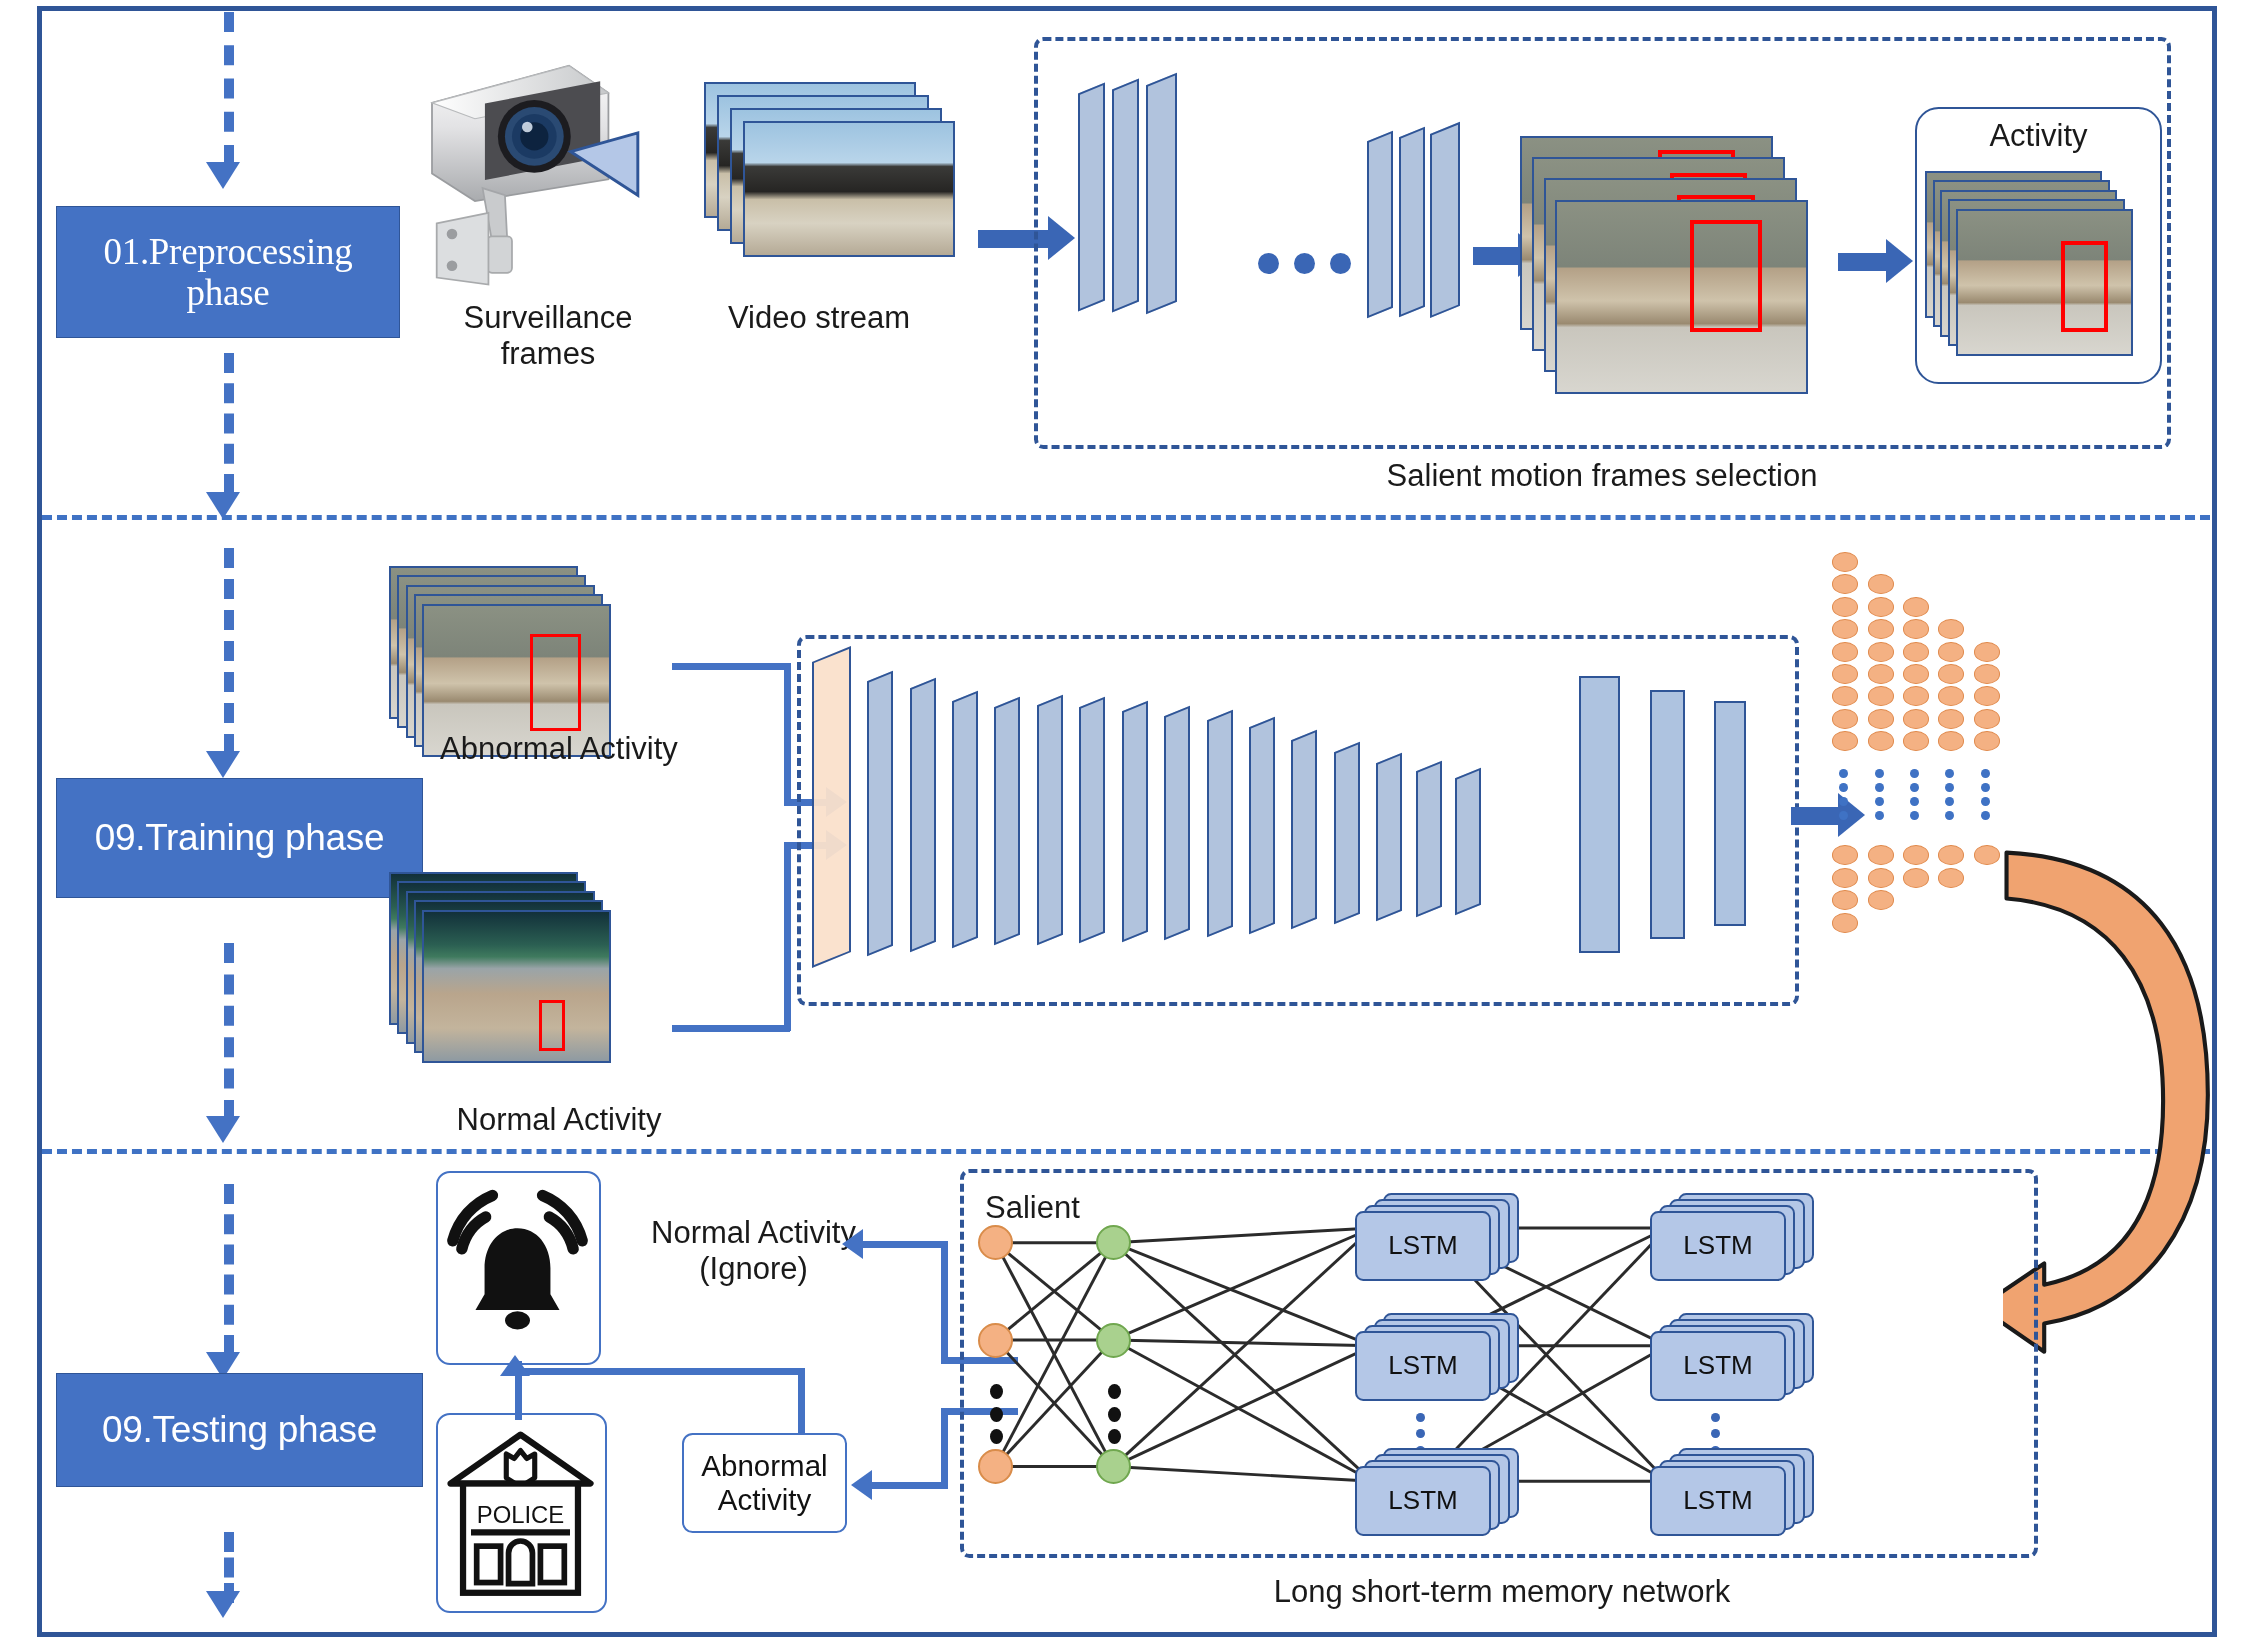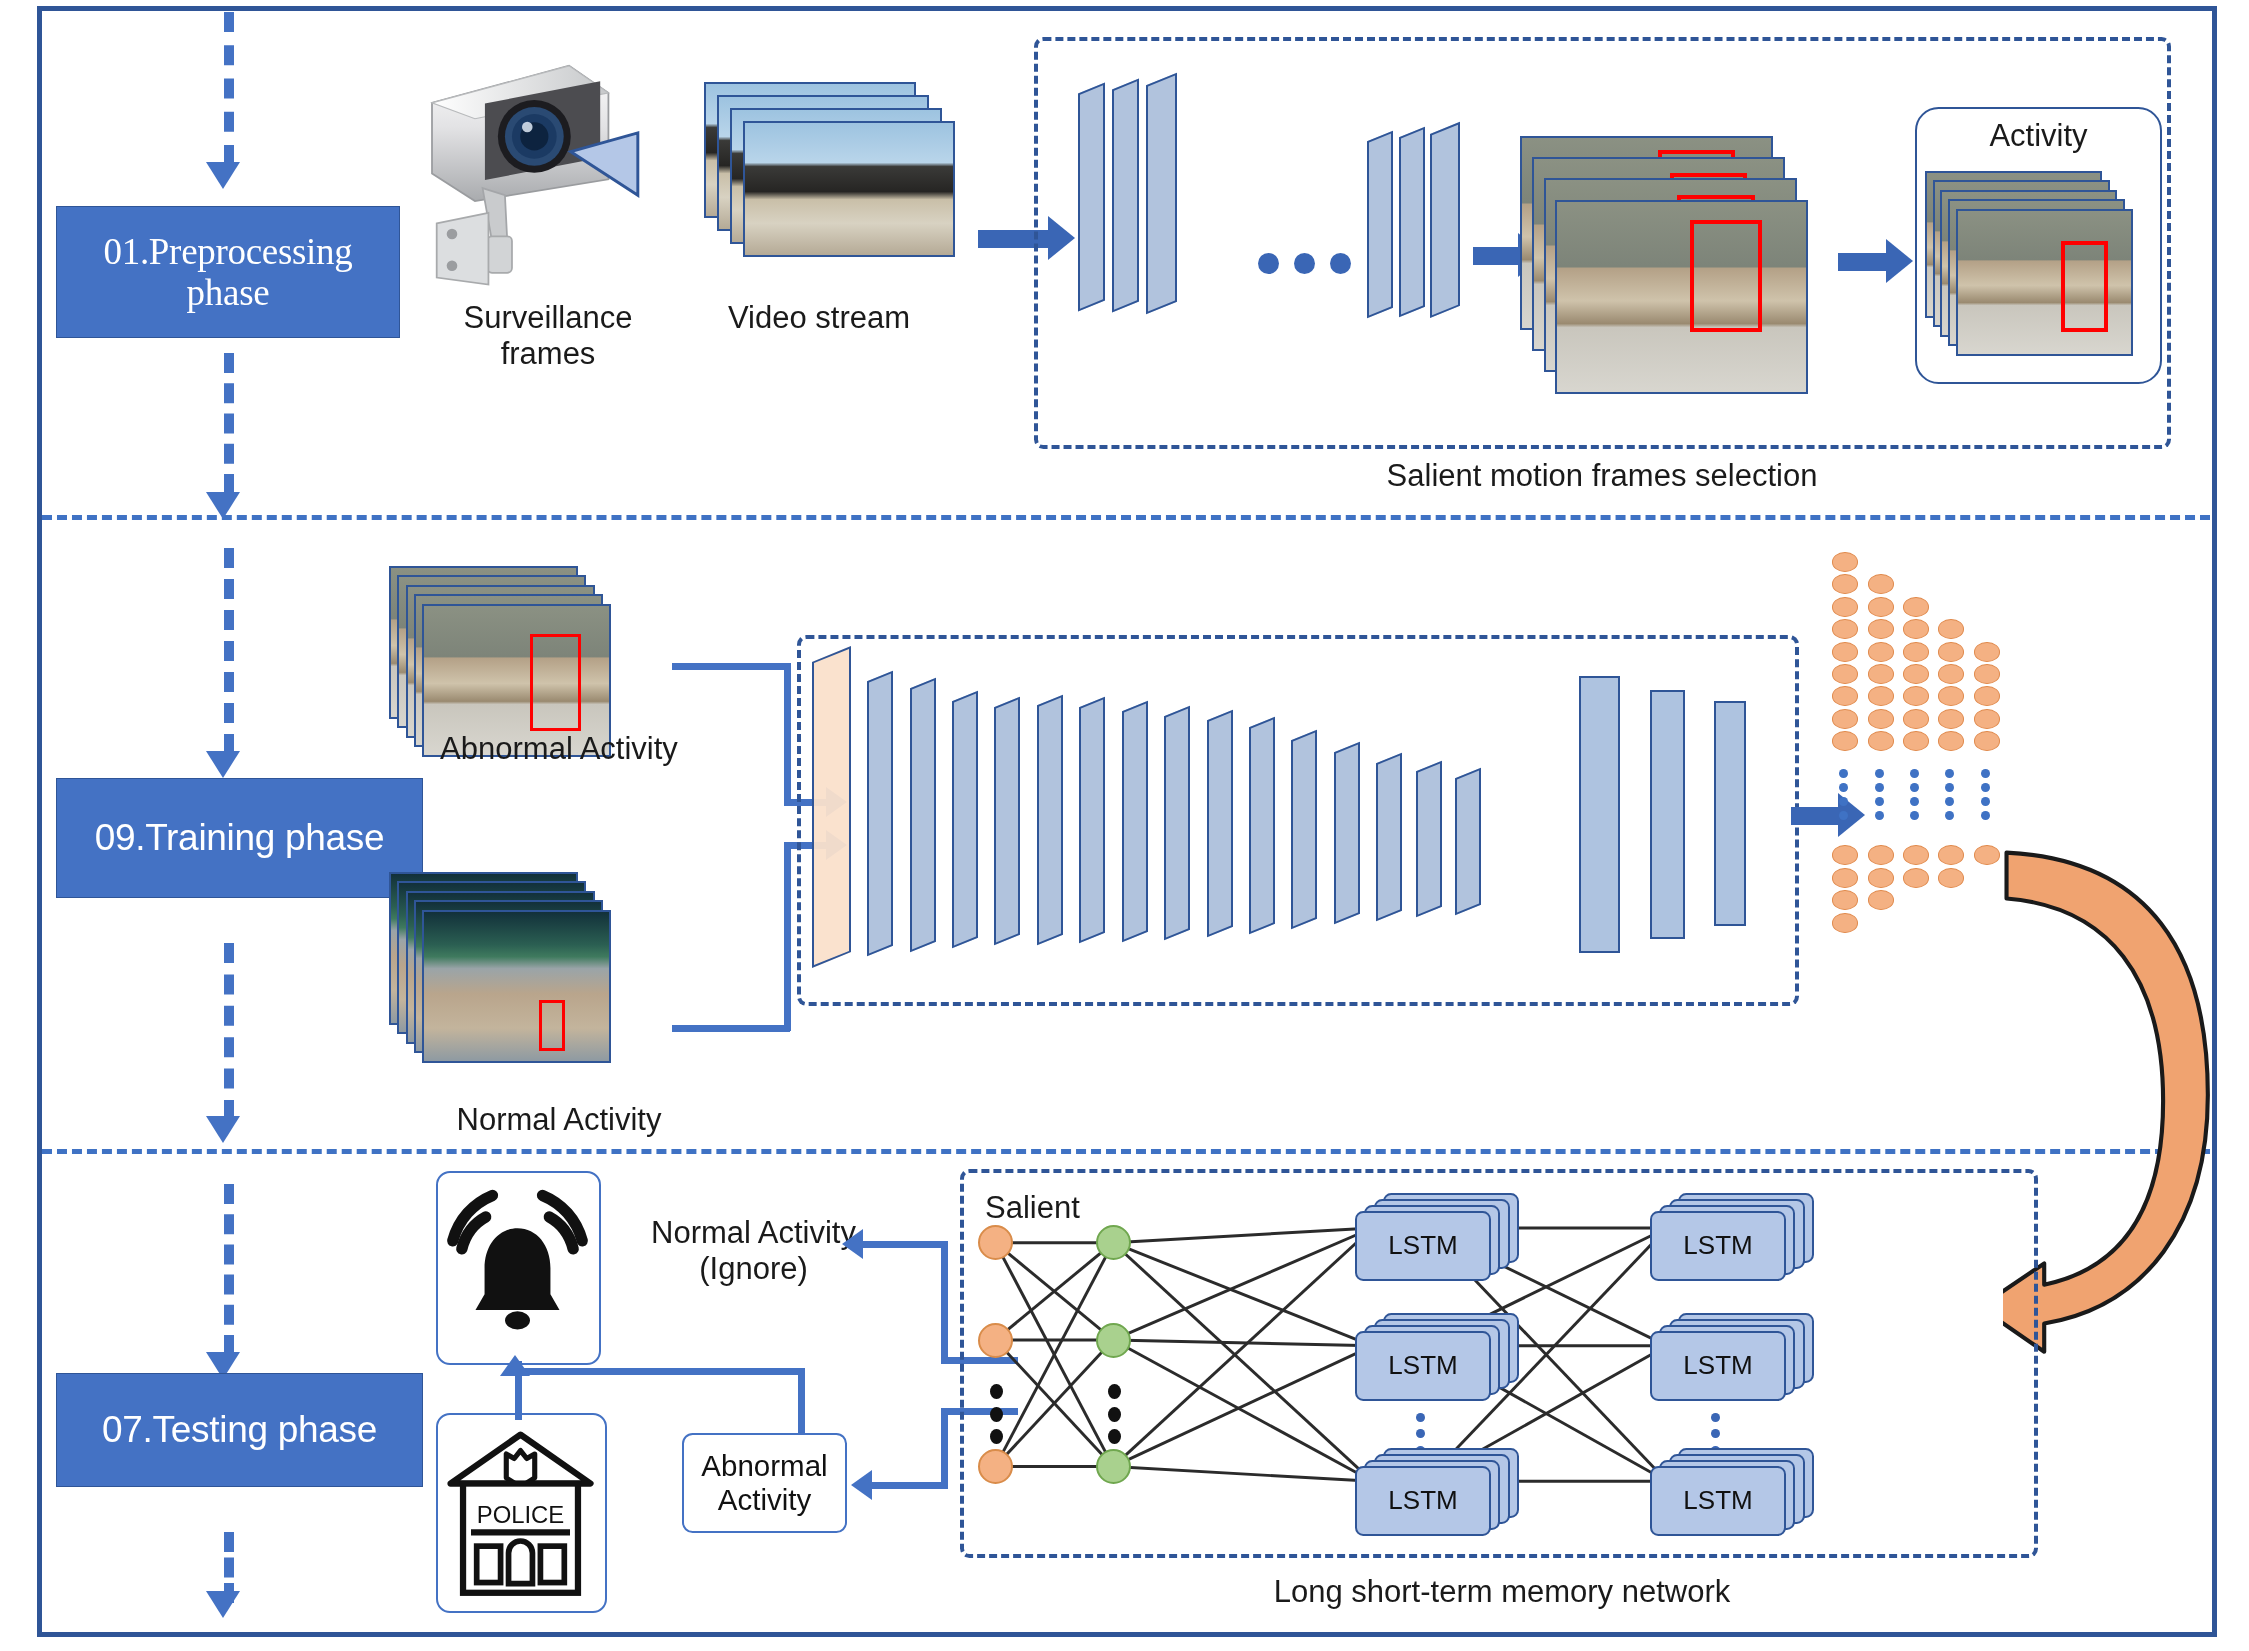--- a/index.html
+++ b/index.html
@@ -129,21 +129,21 @@
   <div class="phase-box" style="left:56px;top:206px;width:342px;height:130px;font-family:Liberation Serif, serif;">
     <span style="white-space:pre-line">01.Preprocessing
 phase</span>
   </div>
 
   <div class="phase-box" style="left:56px;top:778px;width:365px;height:118px;">
     <span style="white-space:pre-line">09.Training phase</span>
   </div>
 
   <div class="phase-box" style="left:56px;top:1373px;width:365px;height:112px;">
-    <span style="white-space:pre-line">07.Testing phase</span>
+    <span style="white-space:pre-line">09.Testing phase</span>
   </div>
 
   <div style="position:absolute;left:419px;top:47px;width:253px;height:247px;">
     <svg viewBox="0 0 430 420" width="253" height="247">
       <defs>
         <linearGradient id="camBody" x1="0" y1="0" x2="0" y2="1">
           <stop offset="0" stop-color="#fdfdfd"></stop>
             <stop offset="0.45" stop-color="#e3e3e5"></stop>
           <stop offset="1" stop-color="#a9abae"></stop>
         </linearGradient>

